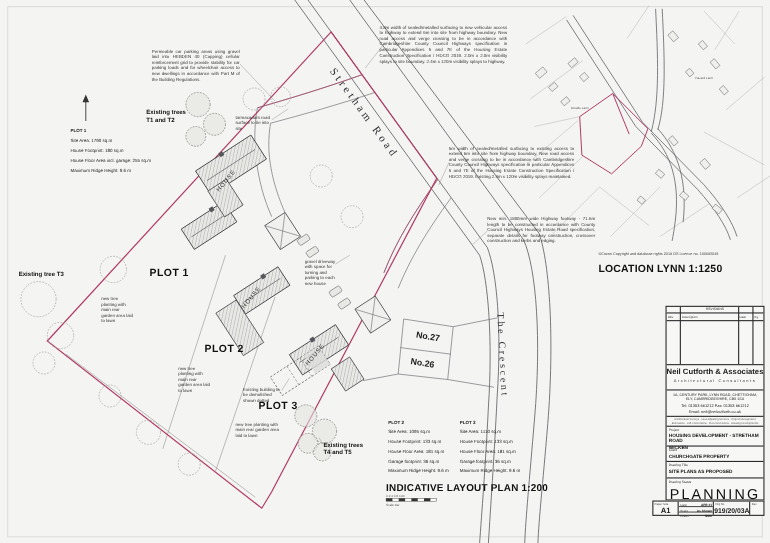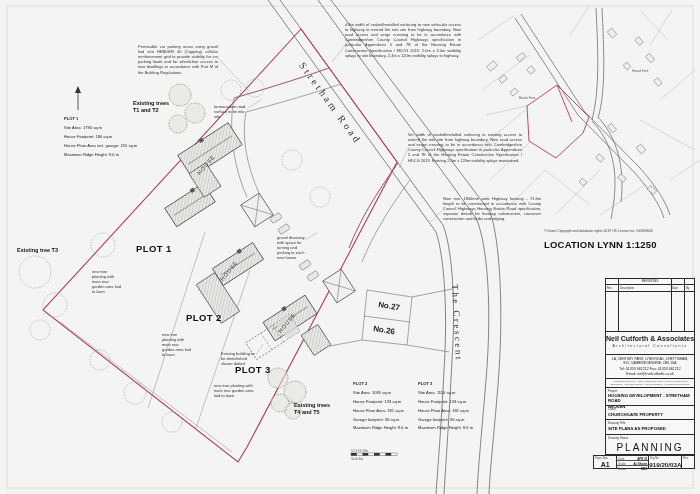--- a/index.html
+++ b/index.html
@@ -295,20 +295,21 @@
 
 <div class="t tbl" style="left:418px;top:382px;width:62px;">
   <div class="tt">PLOT 3</div>
   <div>Site Area:  1110 sq.m</div>
   <div>House Footprint:  133 sq.m</div>
   <div>House Floor Area: 181 sq.m</div>
   <div>Garage footprint:  36 sq.m</div>
   <div>Maximum Ridge Height:  9.6 m</div>
 </div>
 
+<div class="t sec-title" style="left:351px;top:438px;">INDICATIVE LAYOUT PLAN 1:200</div>
 <div class="t tiny" style="left:351px;top:449px;">0  2  4  6  8  10m</div>
 <div class="t tiny" style="left:351px;top:457px;">Scale Bar</div>
 
 <div class="t tiny" style="left:519px;top:96px;">Bowels Farm</div>
 <div class="t tiny" style="left:632px;top:69px;">Hazard Farm</div>
 <div class="t copyright" style="left:544px;top:229px;">©Crown Copyright and database rights 2019 OS Licence no. 100093045</div>
 <div class="t sec-title" style="left:544px;top:239px;font-size:9.5px;">LOCATION LYNN 1:1250</div>
 
 <div class="tblock">
 
@@ -353,21 +354,21 @@
     <div class="tb-val" style="margin:5.5px 0 0 2px;">CHURCHGATE PROPERTY</div>
   </div>
 
   <div class="tb-sec" style="top:140px;height:15px;">
     <span class="tb-lab">Drawing Title</span>
     <div class="tb-val" style="margin:5.5px 0 0 2px;">SITE PLANS AS PROPOSED</div>
   </div>
 
   <div class="tb-sec" style="top:155px;height:22px;">
     <span class="tb-lab">Drawing Status</span>
-    <div class="cen" style="font-size:10px;letter-spacing:2px;margin-top:7px;color:#111;">PLANNING</div>
+    <div class="cen" style="font-size:13px;letter-spacing:2px;margin-top:7px;color:#111;">PLANNING</div>
   </div>
 </div>
 
 <div class="tstrip">
   <div class="cell" style="width:24px;">
     <span class="cl">Paper Size</span>
     <div style="text-align:center;font-size:7px;font-weight:bold;margin-top:4.5px;">A1</div>
   </div>
   <div class="cell" style="width:33px;">
     <div class="mr">

